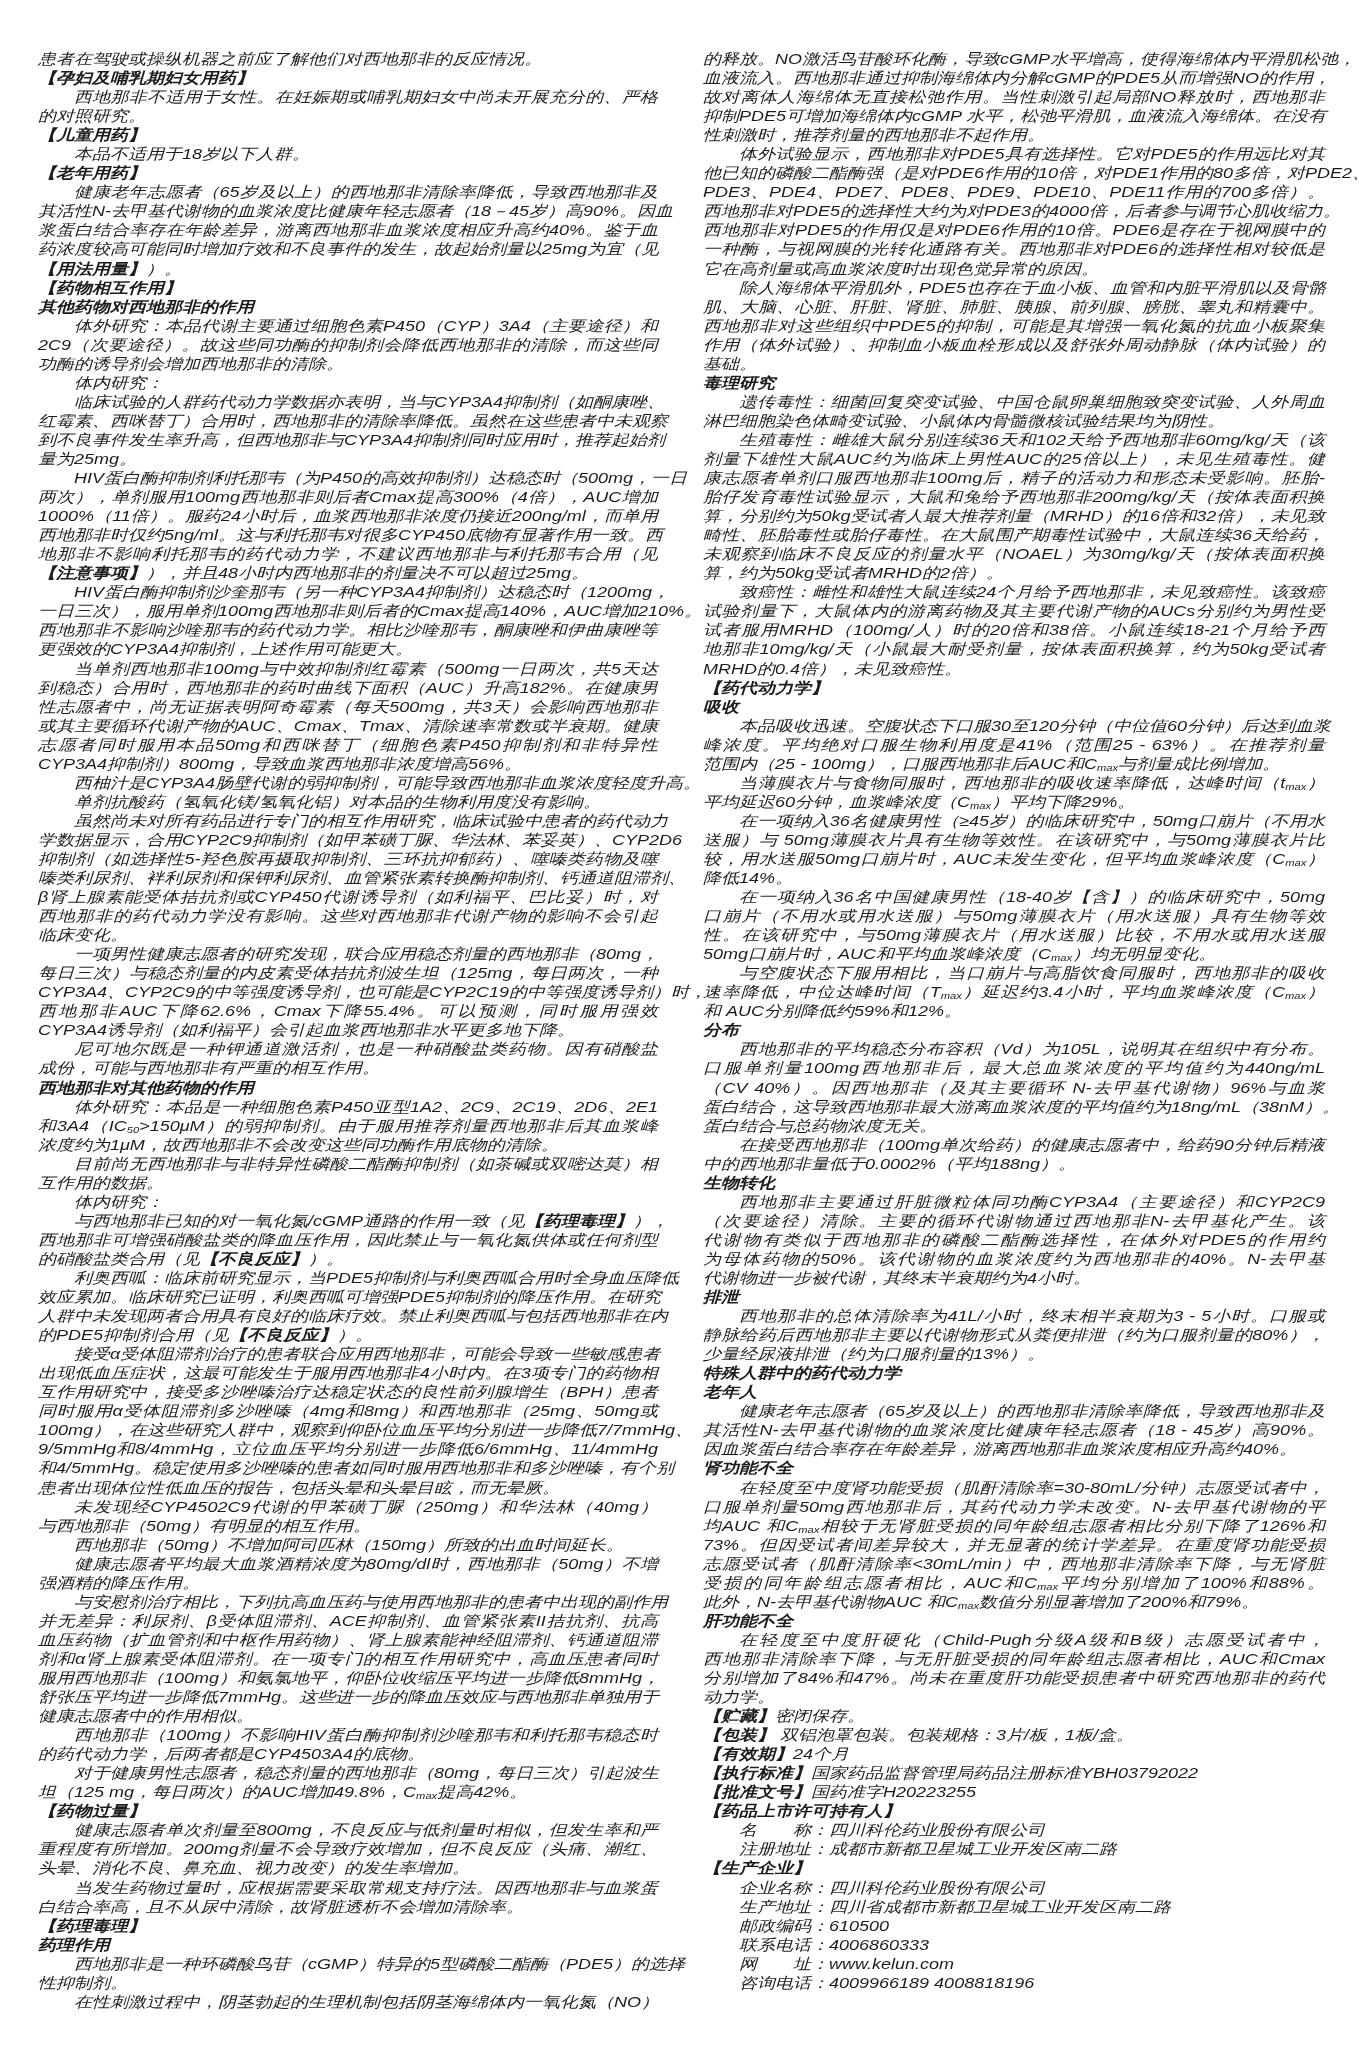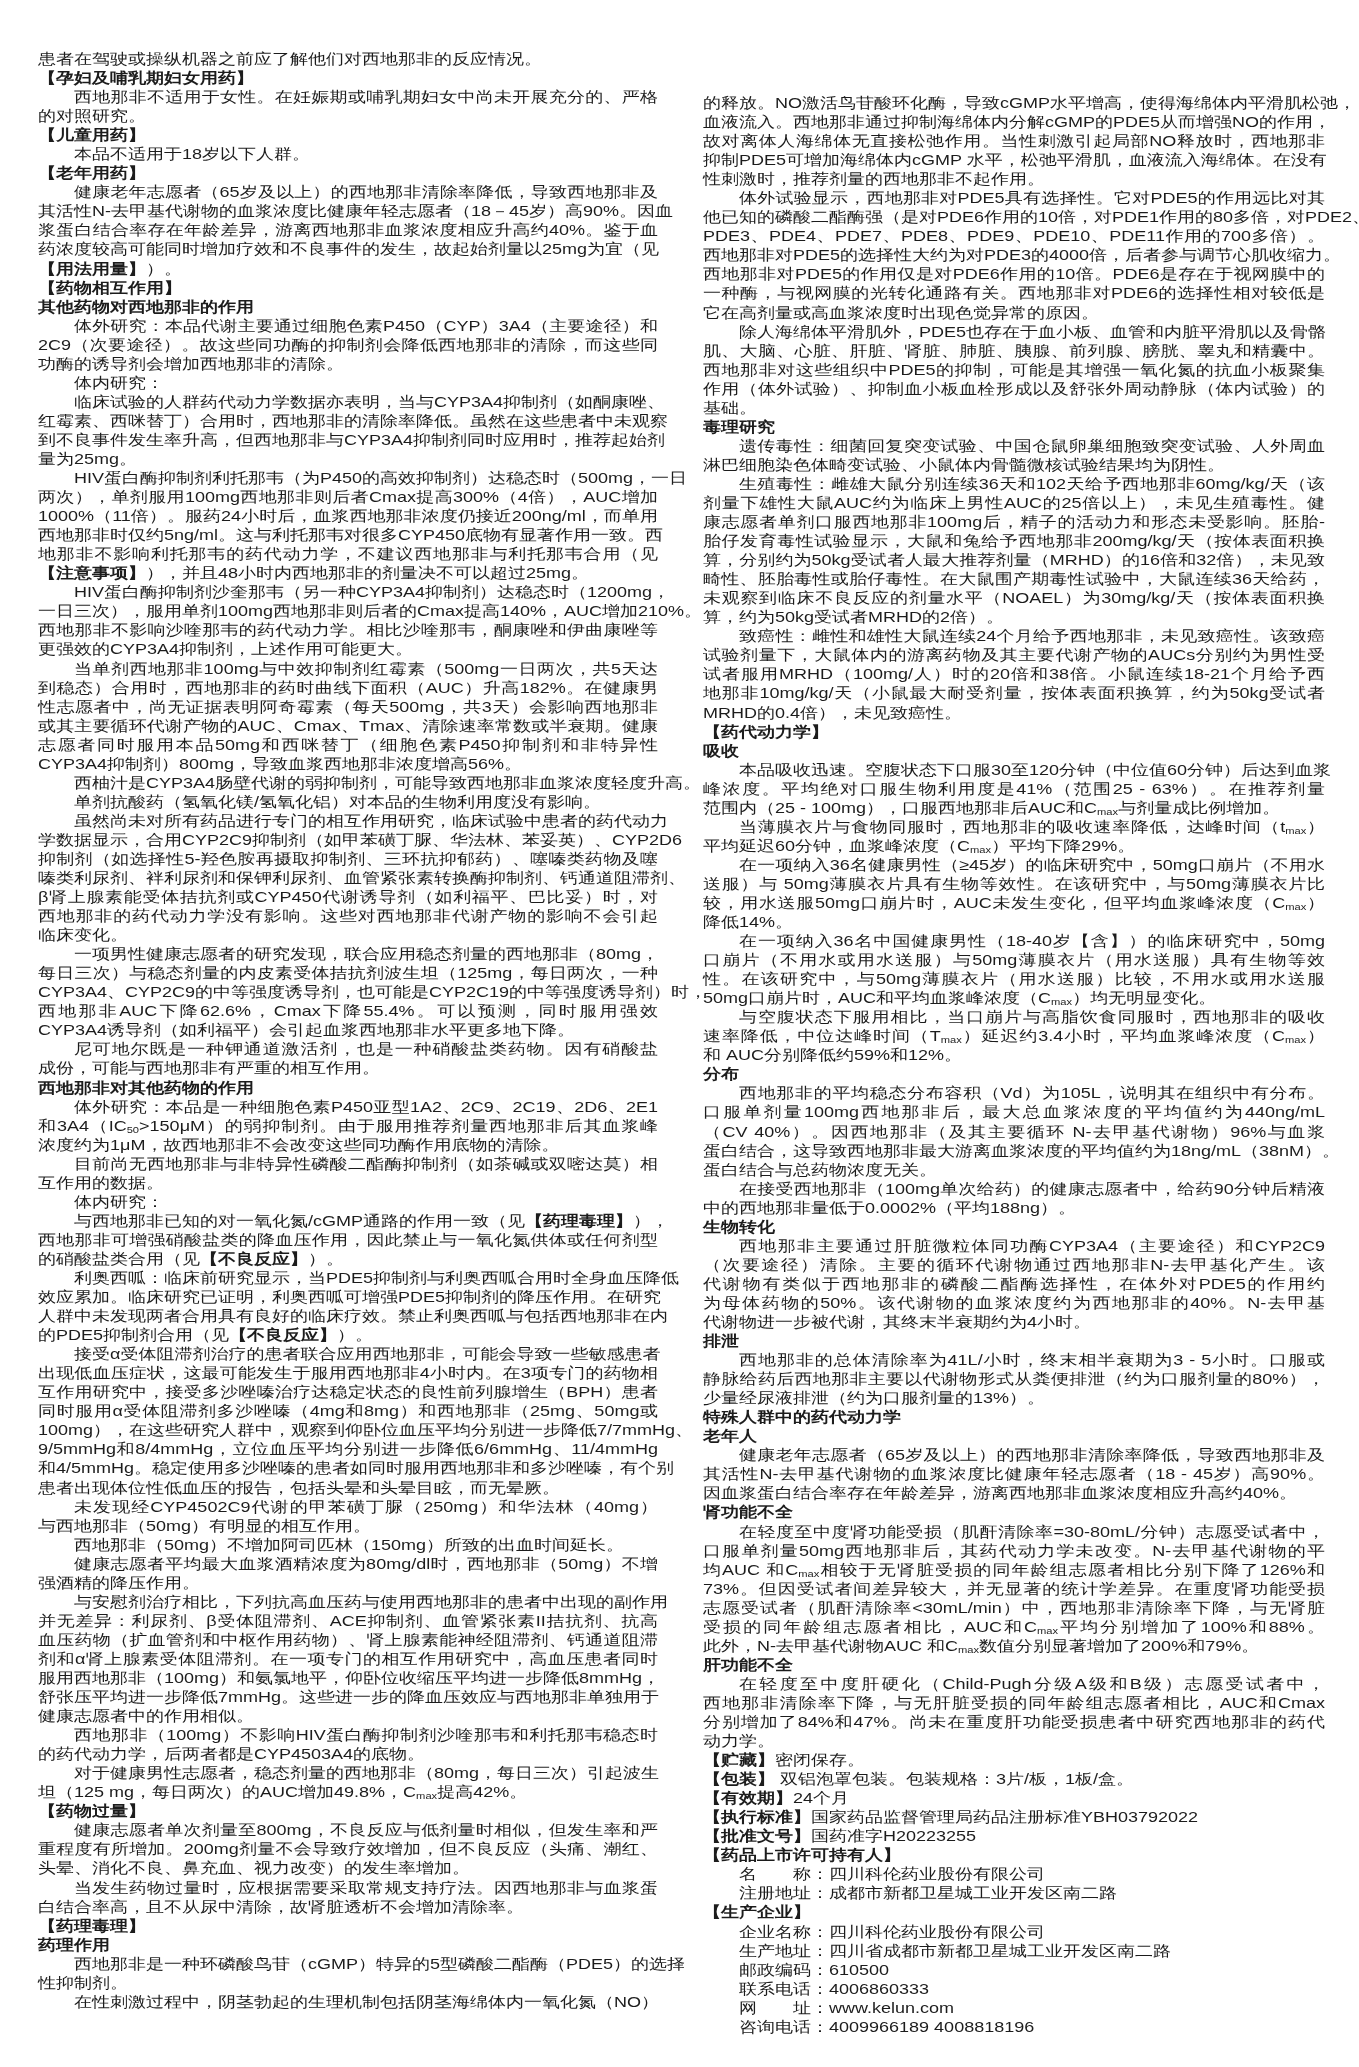--- a/index.html
+++ b/index.html
@@ -1,24 +1,24 @@
 <!DOCTYPE html>
 <html><head>
   <meta charset="utf-8">
   <style>
     html, body { margin: 0; padding: 0; background: #ffffff; }
     body {
       width: 1359px; height: 2067px; position: relative; overflow: hidden;
       font-family: "Liberation Sans", "DejaVu Sans", sans-serif;
       color: #1c1c1c;
     }
-    .page { position: absolute; left: 0; top: 0; width: 1359px; height: 2067px; }
+    .page { position: absolute; left: 0; top: 0; width: 1359px; height: 2067px; font-style: italic; }
     .column { position: absolute; top: 49px; }
     .column-left { left: 38px; width: 620px; }
-    .column-right { left: 703px; width: 622px; margin-top: 44px; }
+    .column-right { left: 703px; width: 622px; }
     .column-inner {
       transform: scaleX(1.2);
       transform-origin: 0 0;
       font-size: 15px;
     }
     .column-left .column-inner { width: 516.7px; }
     .column-right .column-inner { width: 518.3px; }
     .ln {
       height: 19.05px;
       line-height: 19.05px;

